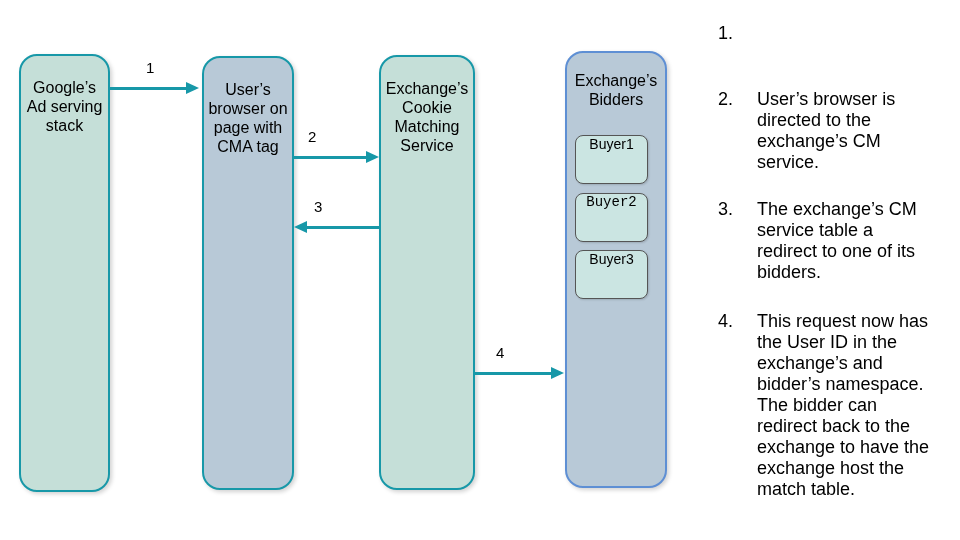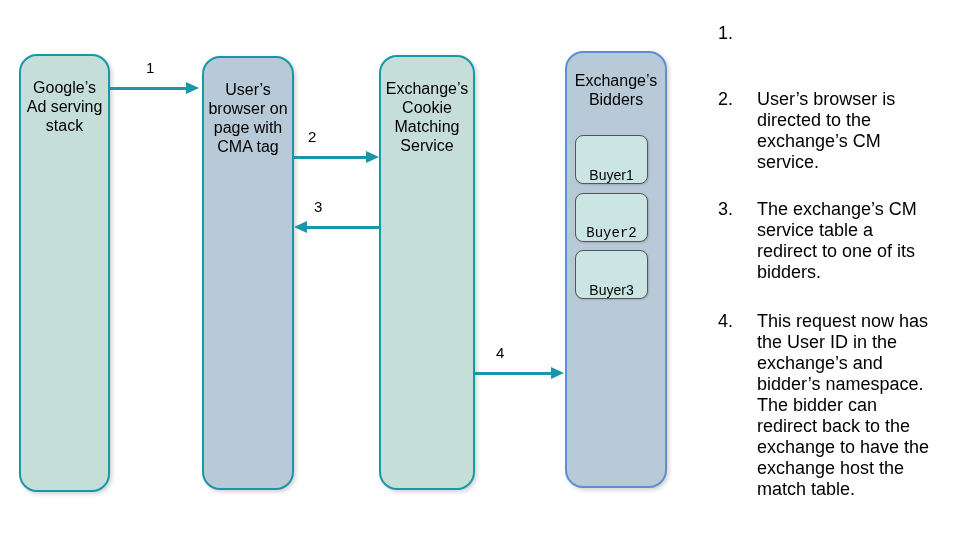--- a/index.html
+++ b/index.html
@@ -24,21 +24,21 @@
   .node-browser{left:202px;top:56px; width:92px; height:434px;}
   .node-cm     {left:379px;top:55px; width:96px; height:435px;}
   .node-bidders{left:565px;top:51px; width:102px;height:437px;border-color:var(--blue-stroke);}
   .node-title{padding-top:22px;text-align:center;white-space:pre-line;
               font-size:16px;line-height:19px;}
   .node-bidders .node-title{padding-top:18px;}
 
   
   .buyer{position:absolute;left:8px;width:73px;height:49px;box-sizing:border-box;
          border:1.5px solid var(--buyer-stroke);border-radius:8px;background:var(--buyer-fill);
-         display:flex;align-items:flex-end;justify-content:center;font-size:14px;
+         display:flex;align-items:flex-start;justify-content:center;font-size:14px;
          box-shadow:1px 1px 2px rgba(0,0,0,0.15);}
   .buyer-1{top:82px;}  .buyer-2{top:140px;font-family:Liberation Mono, monospace;} .buyer-3{top:197px;} .buyer-n{top:332px;}
 
   
   .arrow{position:absolute;height:17px;}
   .arrow-line{position:absolute;top:7px;height:3px;background:var(--teal-stroke);}
   .dir-right .arrow-line{left:0;right:10px;}
   .dir-left  .arrow-line{left:10px;right:0;}
   .arrow-head{position:absolute;top:2px;width:0;height:0;
               border-top:6px solid transparent;border-bottom:6px solid transparent;}

